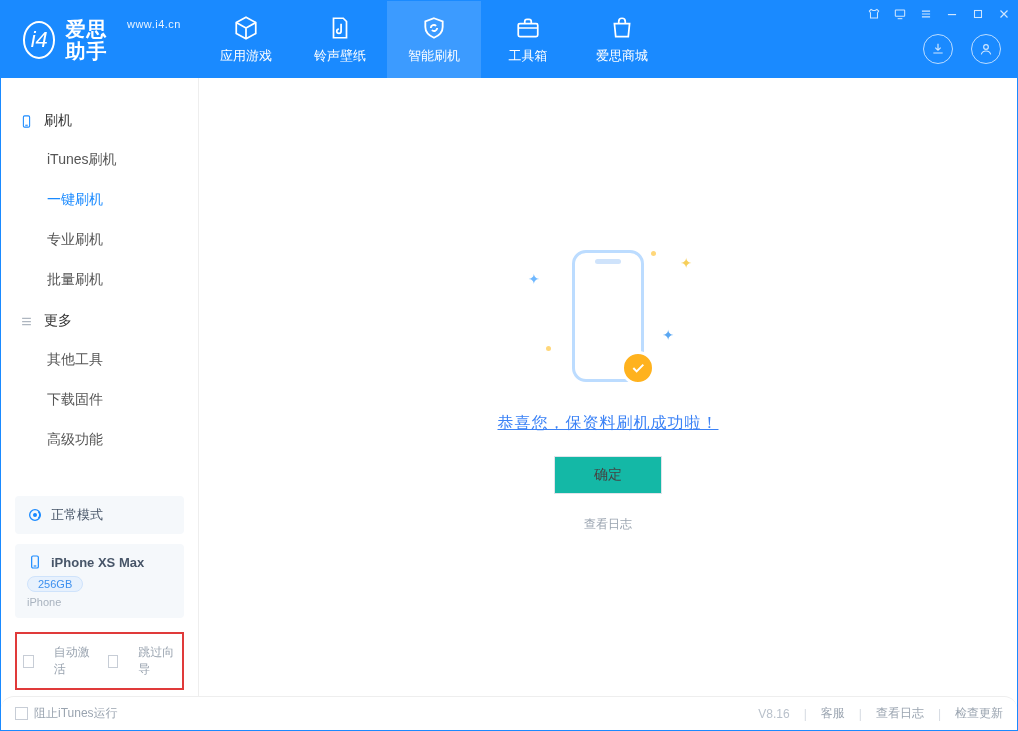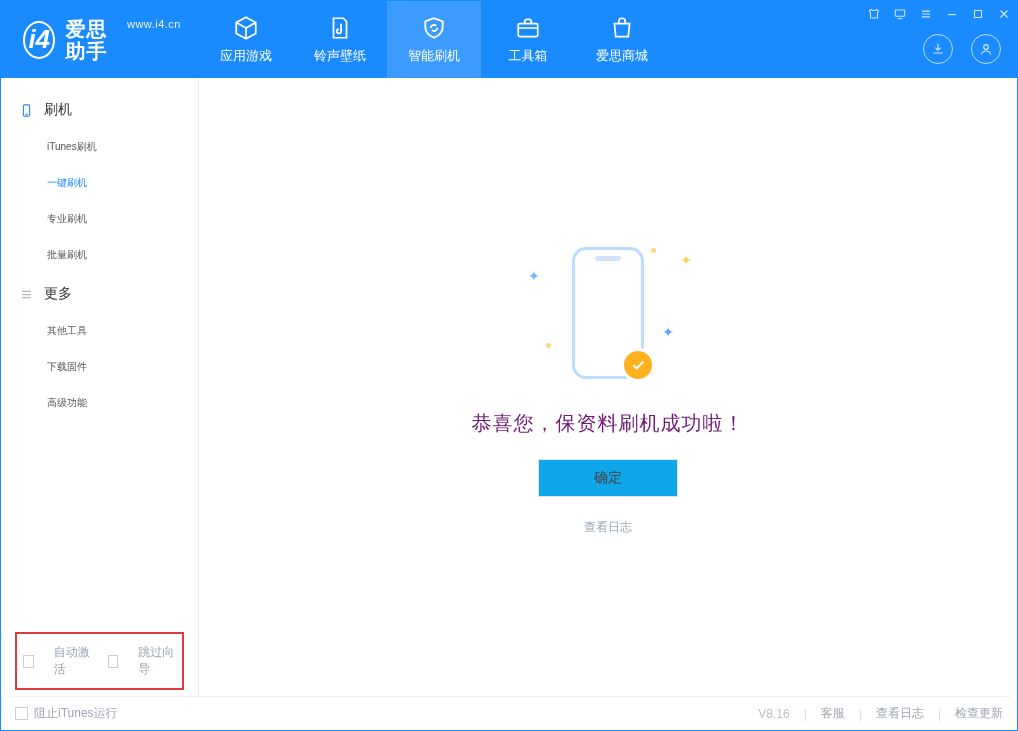--- a/index.html
+++ b/index.html
@@ -27,21 +27,21 @@
   }
   .brand {
     display: flex; align-items: center;
     padding: 0 18px 0 22px;
     width: 198px;
   }
   .brand-logo {
     width: 38px; height: 38px;
     border: 2.5px solid #fff; border-radius: 50%;
     display:flex; align-items:center; justify-content:center;
-    font-weight: bold; font-size: 26px; font-style: italic;
+    font-weight: normal; font-size: 22px; font-style: italic;
     margin-right: 10px;
     position: relative;
   }
   .brand-text { display:flex; flex-direction:row; line-height:1.1; }
   .brand-title { font-size: 20px; font-weight: bold; letter-spacing:1px;}
   .brand-sub   { font-size: 11px; opacity:.9; letter-spacing:.5px; }
 
   .navtabs { display:flex; align-items:flex-end; height:100%; }
   .navtab {
     width: 94px; height:100%;
@@ -73,31 +73,31 @@
     cursor:pointer;
   }
   .circ-icon svg{ width:16px; height:16px; stroke:#cfe6ff; fill:none; stroke-width:1.8;}
 
   
   .body { flex:1; display:flex; min-height:0; }
 
   .sidebar {
     width: 198px; border-right:1px solid #eee;
     display:flex; flex-direction:column;
-    padding-top:11px;
+    padding-top:22px;
   }
   .sb-section-title{
     display:flex; align-items:center;
     padding: 12px 18px 10px 18px;
     font-size:14px; color:#333; font-weight:500;
   }
   .sb-section-title svg{ width:15px; height:15px; margin-right:10px; }
   .sb-item{
     padding: 11px 0 11px 46px;
-    font-size:10px; color:#555; cursor:pointer;
+    font-size:14px; color:#555; cursor:pointer;
   }
   .sb-item.active{ color:#1a8aff; }
 
   .sb-flex-spacer{ flex:1; }
 
   .device-cards{ padding: 0 14px 10px 14px; }
   .card{
     background:#f5f8fb; border-radius:4px;
     padding:10px 12px; margin-top:10px;
     font-size:12.5px; color:#475568;
@@ -152,24 +152,24 @@
   }
   .check-badge svg{ width:16px; height:16px; stroke:#fff; fill:none; stroke-width:3;}
   .sparkle{ position:absolute; color:#f7cf5a; font-size:14px;}
   .sparkle.s1{ left:10px; top:30px; color:#6fb8ff;}
   .sparkle.s2{ right:6px; top:14px;}
   .sparkle.s3{ right:24px; bottom:48px; color:#5aa7f2;}
   .dot{position:absolute;width:5px;height:5px;border-radius:50%;}
   .dot.d1{left:28px; bottom:40px; background:#ffd77a;}
   .dot.d2{right:42px; top:10px; background:#ffd77a;}
 
-  .success-msg{ font-size:20px; color:#701a75; letter-spacing:1px;}
+  .success-msg{ font-size:16px; color:#3b82f6; letter-spacing:1px;text-decoration:underline;}
   .ok-btn{
-    width:140px; height:38px;
-    border:1px solid #dfe4ea; background:#0ea5e9;
+    width:108px; height:38px;
+    border:1px solid #dfe4ea; background:#14b8a6;
     font-size:14px; color:#444;
     cursor:pointer;
   }
   .loglink{
     color:#9aa4b0; font-size:12px; cursor:pointer;
     margin-top:0;
   }
 
   
   .footer{
@@ -308,20 +308,43 @@
           <path d="M5 7h14M5 12h14M5 17h14"></path>
         </svg>
       <span>更多</span>
     </div>
     <div class="sb-item">其他工具</div>
     <div class="sb-item">下载固件</div>
     <div class="sb-item">高级功能</div>
 
     <div class="sb-flex-spacer"></div>
 
+    <div class="device-cards">
+      <div class="card">
+        <div class="row1">
+          <svg viewBox="0 0 24 24" fill="none" stroke="#1a8aff" stroke-width="2">
+              <circle cx="12" cy="12" r="8"></circle>
+              <circle cx="12" cy="12" r="2" fill="#1a8aff"></circle>
+              <path d="M17 7a7 7 0 0 1 0 10" stroke="#1a8aff"></path>
+            </svg>
+          <span>正常模式</span>
+        </div>
+      </div>
+      <div class="card">
+        <div class="row1">
+          <svg viewBox="0 0 24 24" fill="none" stroke="#1a8aff" stroke-width="1.8">
+              <rect x="7" y="3" width="10" height="18" rx="2"></rect>
+              <line x1="10" y1="18" x2="14" y2="18"></line>
+            </svg>
+          <span class="device-name">iPhone XS Max</span>
+        </div>
+        <span class="badge">256GB</span>
+        <div class="subline">iPhone</div>
+      </div>
+    </div>
 
     <div class="annot-box">
       <label class="chk">
         <span class="chk-box"></span>
         <span>自动激活</span>
       </label>
       <label class="chk">
         <span class="chk-box"></span>
         <span>跳过向导</span>
       </label>

